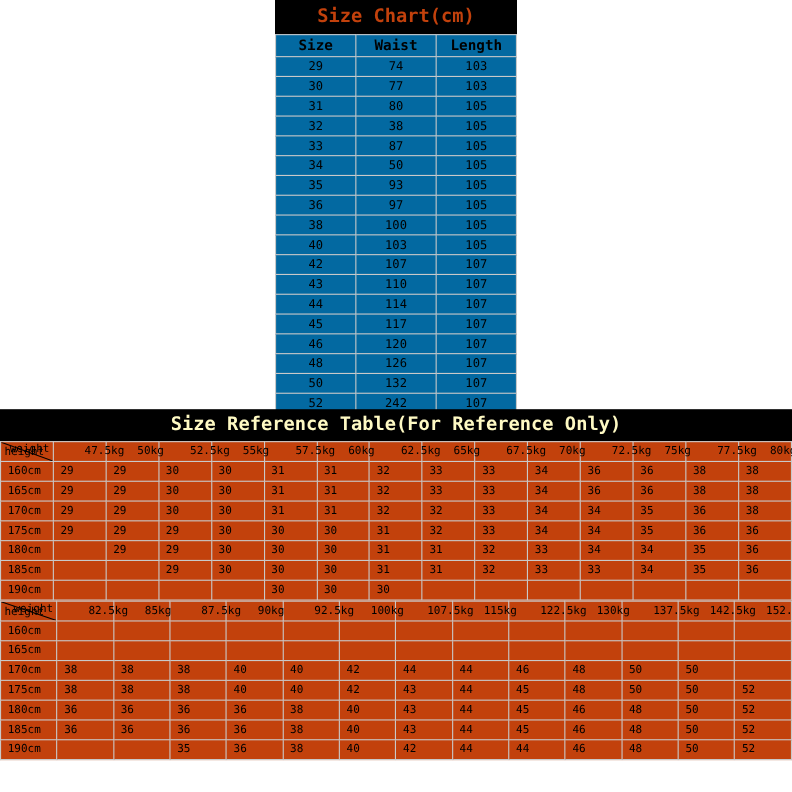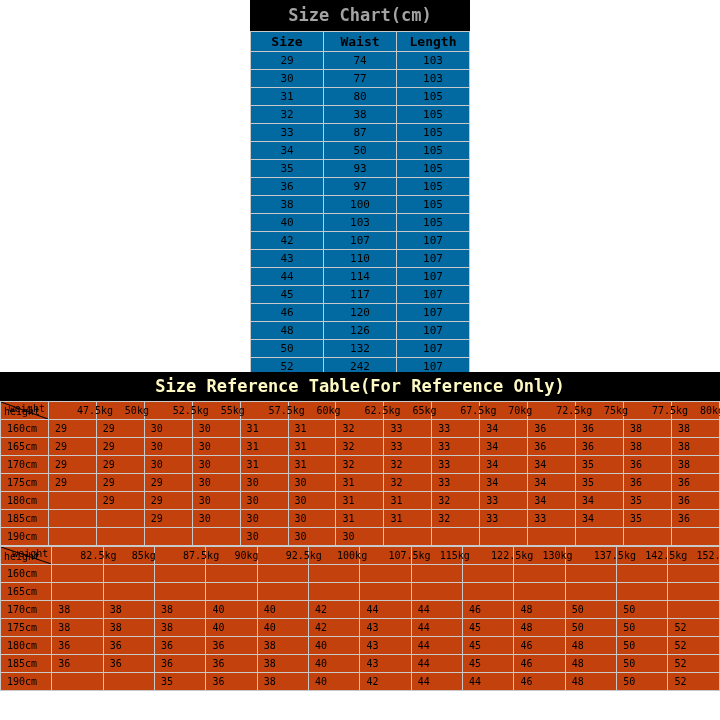--- a/index.html
+++ b/index.html
@@ -22,21 +22,21 @@
 
   
   .size-chart {
     position: absolute;
     left: 250px;
     top: 0px;
     width: 220px;
   }
   .size-chart-title {
     background: #000;
-    color: #a3a3a3;
+    color: #c2410c;
     text-align: center;
     font-size: 17px;
     font-weight: bold;
     letter-spacing: 0px;
     padding: 5px 0 6px 0;
     font-family: "DejaVu Sans Mono", monospace;
   }
   table.sc {
     border-collapse: collapse;
     width: 100%;

